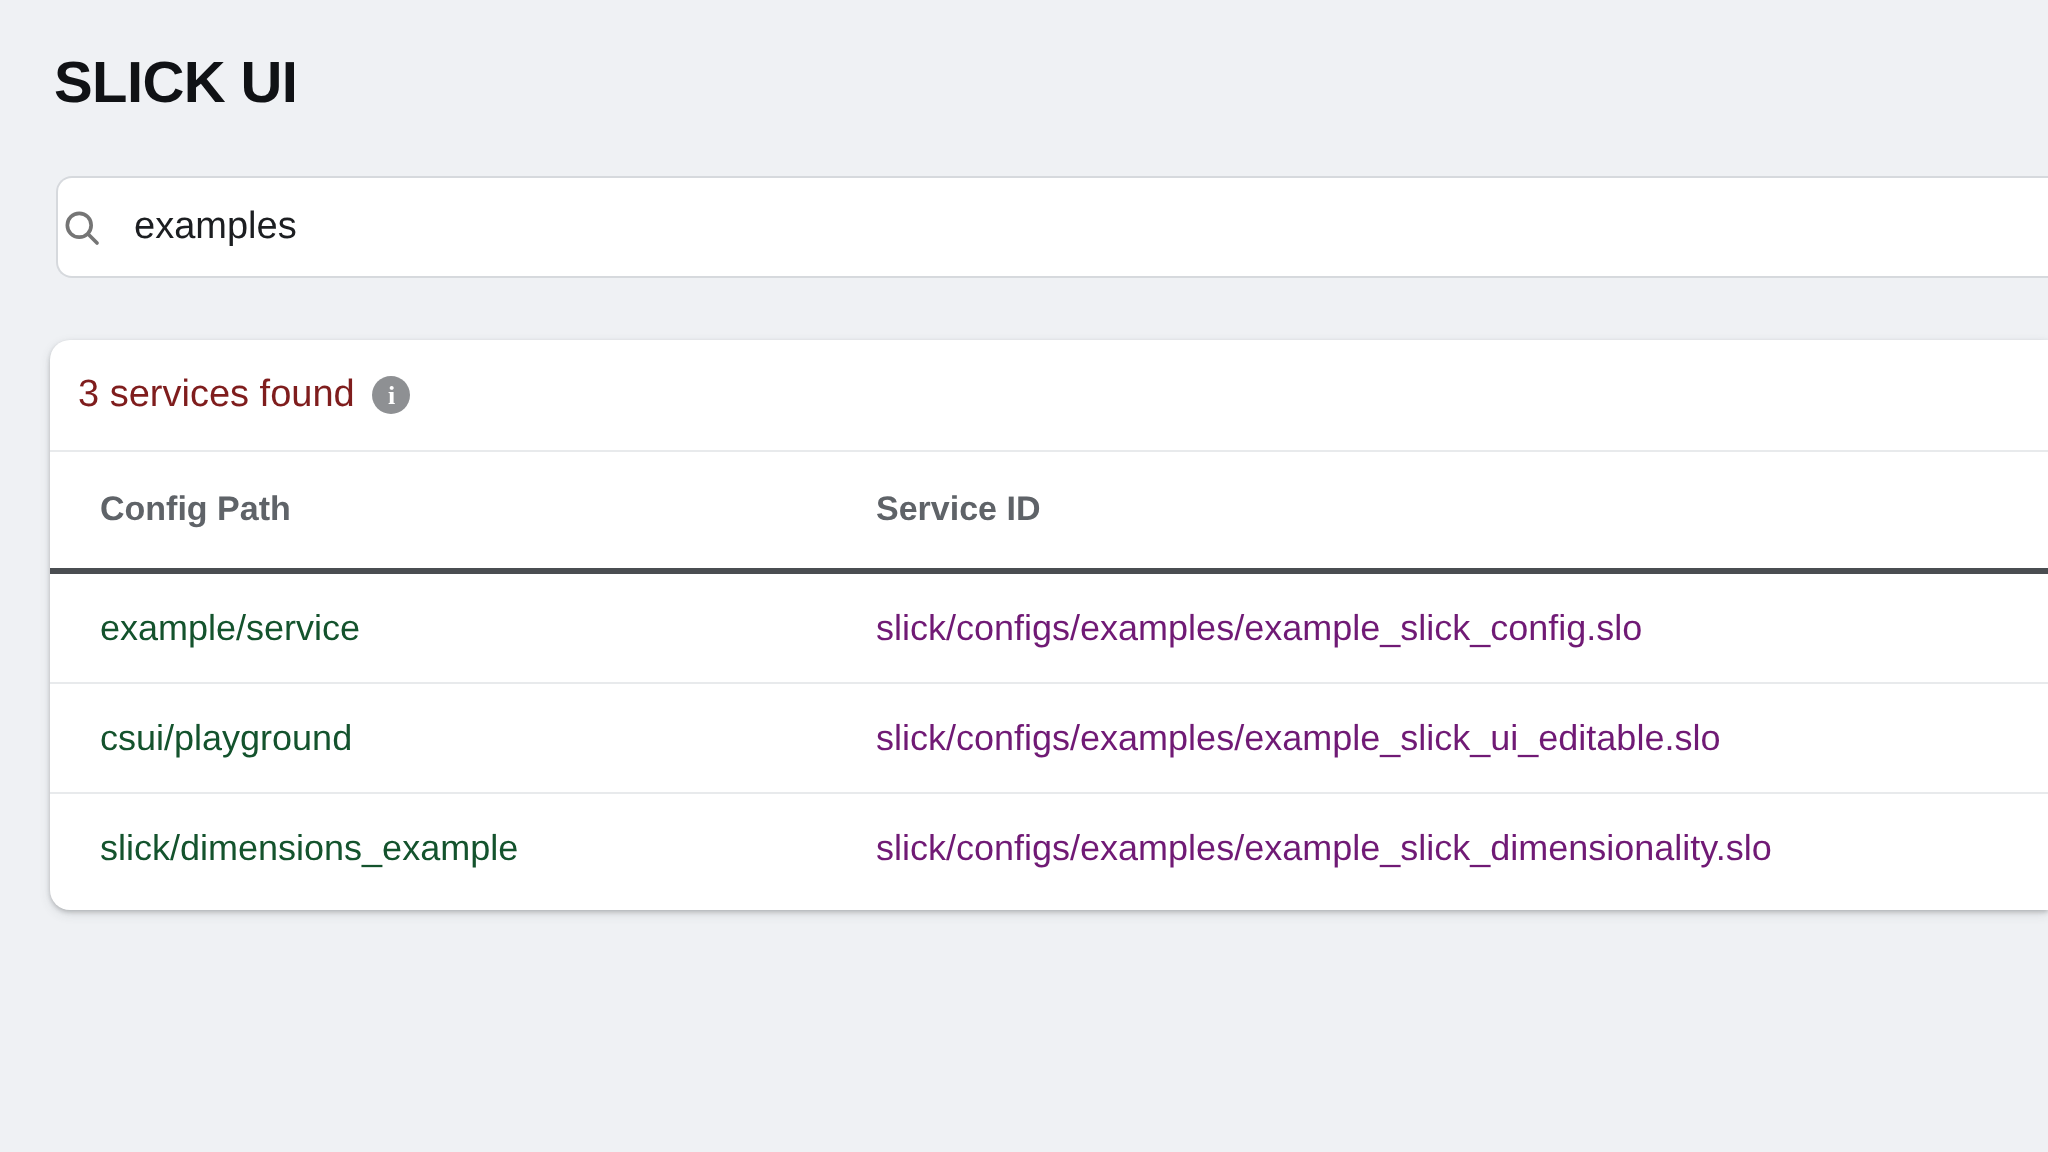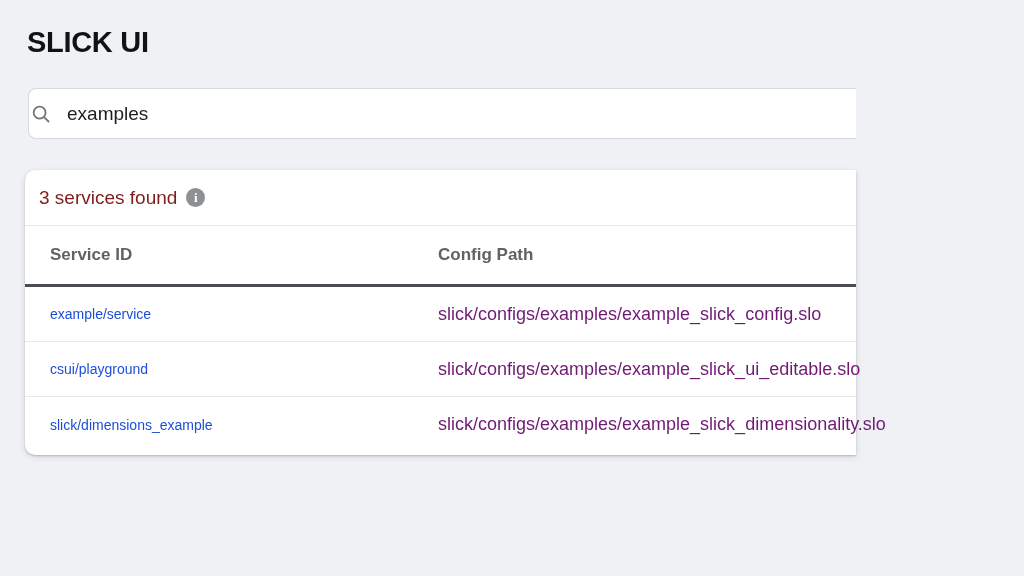--- a/index.html
+++ b/index.html
@@ -6,21 +6,21 @@
     margin: 0;
     padding: 0;
     width: 1024px;
     height: 576px;
     overflow: hidden;
     background: #eff1f4;
     font-family: "Liberation Sans", sans-serif;
   }
   .viewport {
     position: relative;
-    width: 856px;
+    width: 1024px;
     height: 576px;
   }
   
   .page-title {
     position: absolute;
     left: 27px;
     top: 26px;
     font-size: 29px;
     font-weight: 700;
     letter-spacing: -0.3px;
@@ -118,22 +118,22 @@
     grid-template-columns: 388px 1fr;
     align-items: center;
     padding-left: 25px;
     border-bottom: 1px solid #e8eaec;
     box-sizing: border-box;
   }
   .table-row:last-child {
     border-bottom: none;
   }
   .service-link {
-    font-size: 14px;
-    color: #1d4ed8;
+    font-size: 18px;
+    color: #14532d;
     text-decoration: none;
     cursor: pointer;
   }
   .config-path {
     font-size: 18px;
     color: #701a75;
   }
 </style>
 </head>
 <body>
@@ -153,22 +153,22 @@
   </div>
 
   <div class="results-card">
 
     <div class="results-summary-row">
       <span class="results-summary-text">3 services found</span>
       <span class="info-icon">i</span>
     </div>
 
     <div class="table-header-row">
+      <span class="table-header-cell">Config Path</span>
       <span class="table-header-cell">Service ID</span>
-      <span class="table-header-cell">Config Path</span>
     </div>
 
     <div class="table-row">
       <a class="service-link">example/service</a>
       <span class="config-path">slick/configs/examples/example_slick_config.slo</span>
     </div>
 
     <div class="table-row">
       <a class="service-link">csui/playground</a>
       <span class="config-path">slick/configs/examples/example_slick_ui_editable.slo</span>

